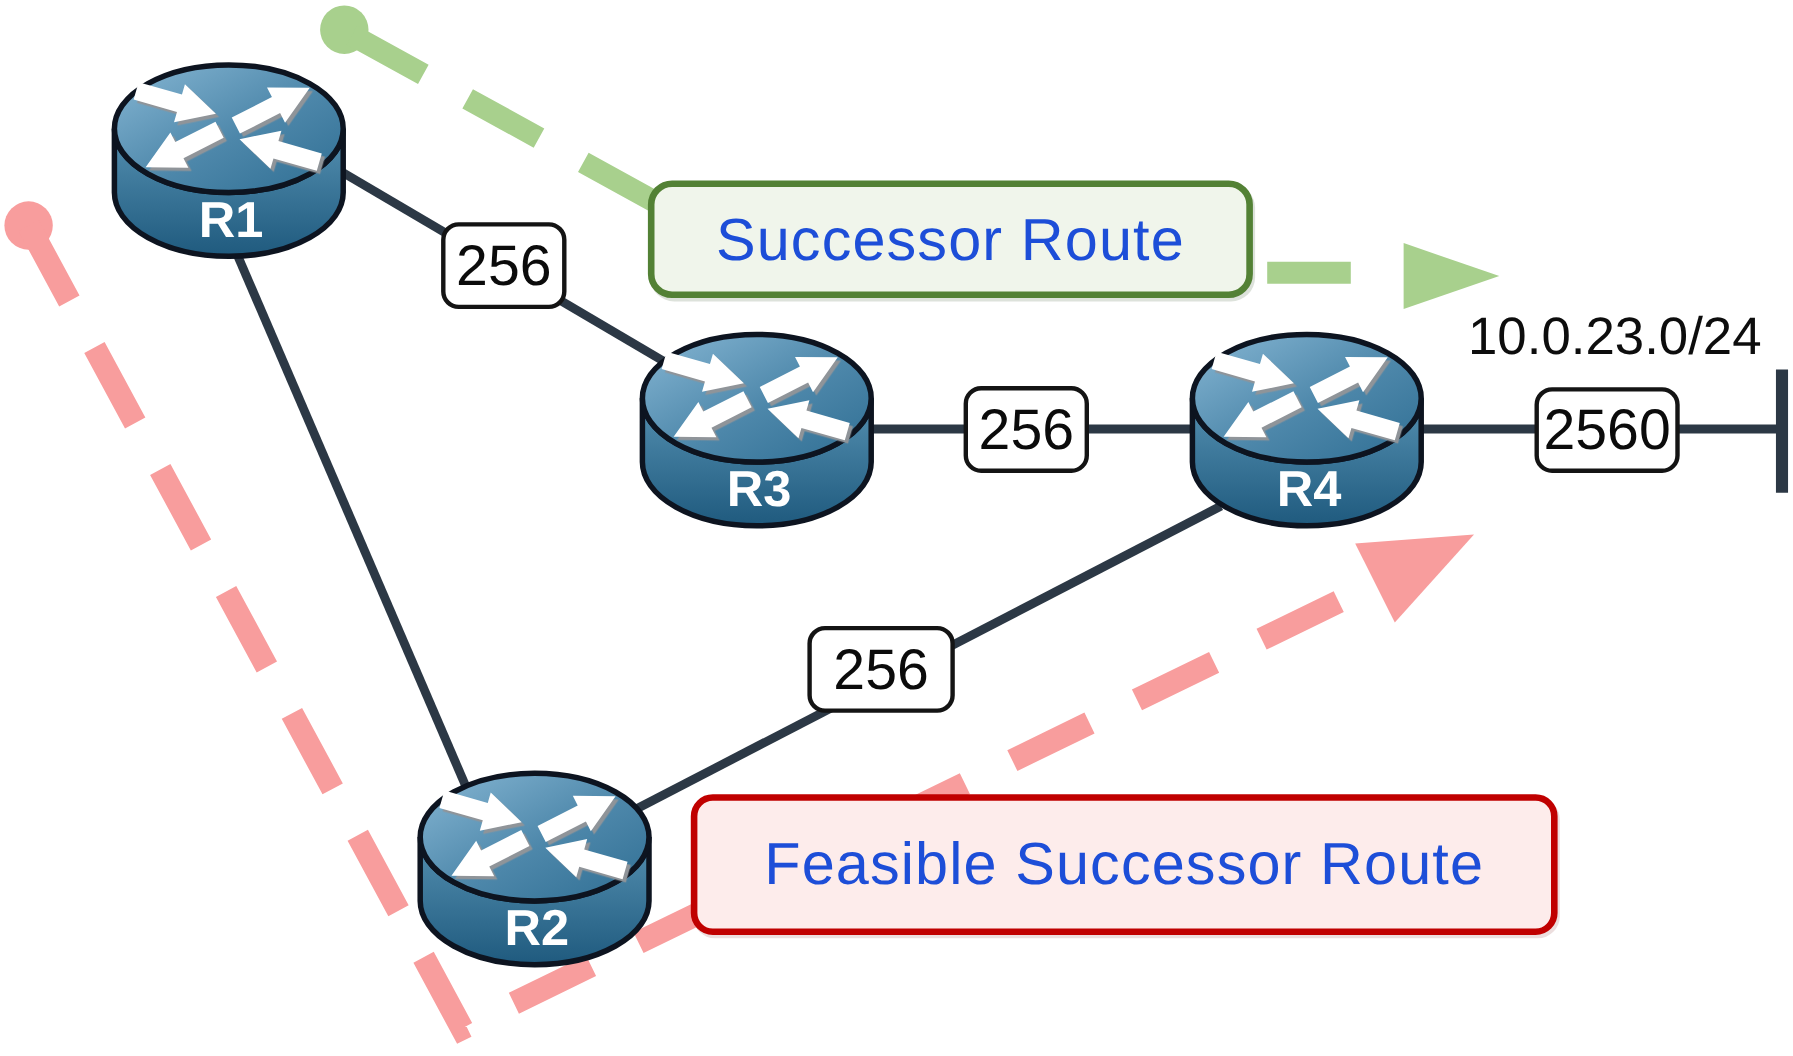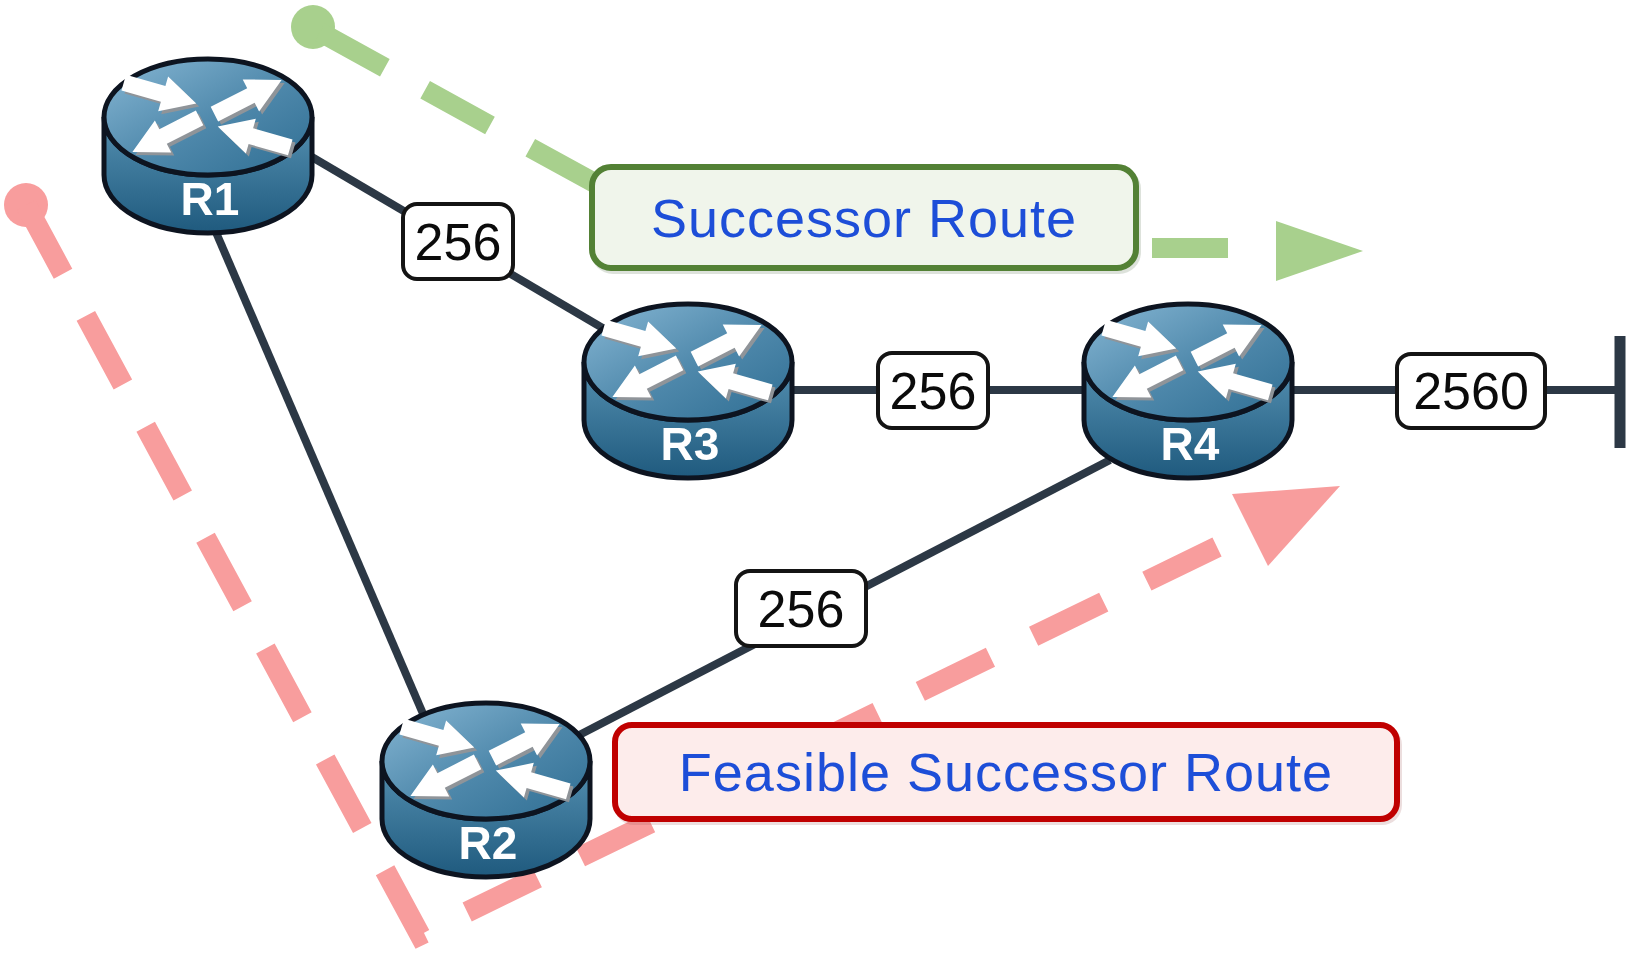--- a/index.html
+++ b/index.html
@@ -128,25 +128,26 @@
 
   <div class="metric-box" style="left:401px;top:202px;width:114px;height:79px;">
     <span>256</span>
   </div>
   <div class="metric-box" style="left:876px;top:351px;width:114px;height:79px;">
     <span>256</span>
   </div>
   <div class="metric-box" style="left:734px;top:569px;width:134px;height:79px;">
     <span>256</span>
   </div>
-  <div class="metric-box" style="left:1395px;top:352px;width:152px;height:78px;">
+  <div class="metric-box" style="left:1395px;top:352px;width:132px;height:78px;">
     <span>2560</span>
   </div>
 
+  <div class="net-label" style="left:1318px;top:283px;width:300px;">10.0.23.0/24</div>
 
   <div class="badge badge-green" style="left:589px;top:164px;width:550px;height:107px;">
     <span>Successor Route</span>
   </div>
-  <div class="badge badge-red" style="left:612px;top:722px;width:788px;height:100px;">
+  <div class="badge badge-red" style="left:628px;top:722px;width:788px;height:128px;">
     <span>Feasible Successor Route</span>
   </div>
 
 </div>
 
 </body></html>

